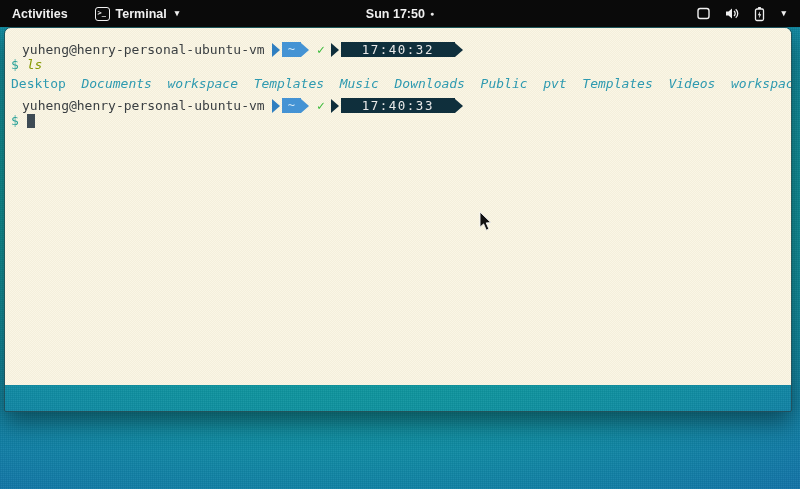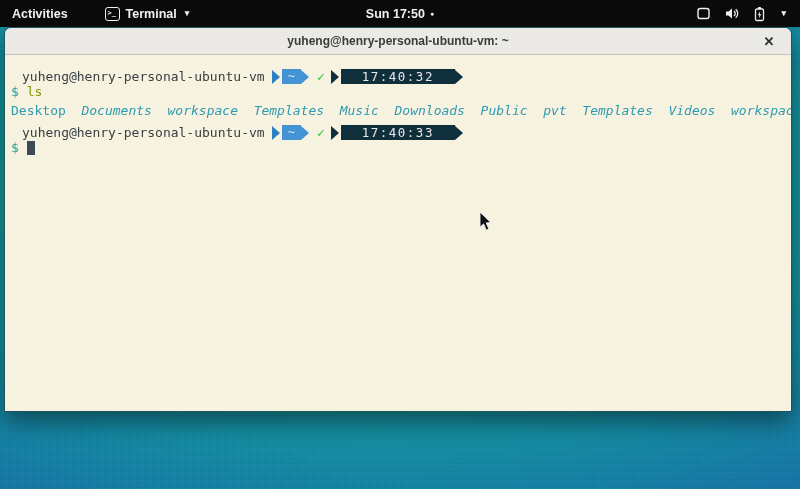--- a/index.html
+++ b/index.html
@@ -17,21 +17,21 @@
     background-image: conic-gradient(rgba(255,255,255,.05) 25%, transparent 0 50%, rgba(0,0,0,.05) 0 75%, transparent 0);
     background-size:2px 2px;
   }
 
   
   .top-bar {
     position:absolute; left:0; top:0; width:800px; height:27px;
     background:#0a0a0a; color:#f0f0f0; display:flex; align-items:center;
     font-size:12.5px; font-weight:bold; z-index:30;
   }
-  .tb-left { display:flex; align-items:flex-start; gap:37px; padding-left:12px; }
+  .tb-left { display:flex; align-items:flex-start; gap:27px; padding-left:12px; }
   .activities { cursor:default; }
   .app-menu { display:flex; align-items:center; gap:6px; }
   .term-app-icon {
     width:15px; height:14px; border:1.4px solid #f0f0f0; border-radius:3px;
     display:flex; align-items:center; justify-content:flex-start;
     font-family:"DejaVu Sans Mono", monospace; font-size:7px; line-height:7px;
     padding-left:2px; color:#f0f0f0; font-weight:bold;
   }
   .chev { font-size:9px; line-height:9px; margin-left:2px; }
   .tb-clock {
@@ -81,21 +81,21 @@
   .tri-blue-head { border-left:8px solid #2f7fc1; margin-right:2px; }
   .pl-body-blue { background:#4493d4; color:#cfe6f6; padding:0 6px; height:15px; display:flex; align-items:center; font-size:12px; }
   .tri-blue-tail { border-left:8px solid #4493d4; }
   .check { color:#3cbb3c; font-weight:bold; margin-left:8px; font-size:13px; }
   .tri-navy-head { border-left:8px solid #0f2f3c; margin-right:2px; }
   .pl-body-navy { background:#0f2f3c; color:#e9e9e9; padding:0 21px; height:15px; display:flex; align-items:center; letter-spacing:1.5px; font-size:12.5px; }
   .tri-navy-tail { border-left:8px solid #0f2f3c; }
   .pl.navy { margin-left:6px; }
 
   .dollar { color:#2aa198; }
-  .cmd { color:#859900; margin-left:1ch; }
+  .cmd { color:#859900; margin-left:1ch;font-style:italic; }
   .dir { color:#2e9ab0;margin-top:8px; }
   .dir + .dir { margin-left:2ch;font-style:italic; }
   .cursor-block { display:inline-block; width:8px; height:14px; background:#3e4b54; margin-left:1ch; }
 
   
   .mouse-cursor { position:absolute; left:479px; top:211px; z-index:40; pointer-events:none; }
 </style>
 </head>
 <body>
 
@@ -132,24 +132,20 @@
             <rect x="5" y="1" width="3" height="2" rx="0.5" fill="#f0f0f0"></rect>
             <rect x="2.5" y="3" width="8" height="11.5" rx="1.5" fill="none" stroke="#f0f0f0" stroke-width="1.3"></rect>
             <polygon points="7.2,5 4.8,9.2 6.4,9.2 5.8,12.6 8.3,8.2 6.7,8.2" fill="#f0f0f0"></polygon>
           </svg>
       </span>
       <span class="chev">▾</span>
     </div>
   </div>
 
   <div class="window">
-    <div class="titlebar">
-      <span class="title-text">yuheng@henry-personal-ubuntu-vm: ~</span>
-      <span class="close-btn">✕</span>
-    </div>
 
     <div class="term-body">
 
       <div class="line prompt-line">
         <span class="userhost">yuheng@henry-personal-ubuntu-vm</span>
         <span class="pl">
           <span class="tri tri-blue-head"></span>
           <span class="pl-body-blue">~</span>
           <span class="tri tri-blue-tail"></span>
         </span>

